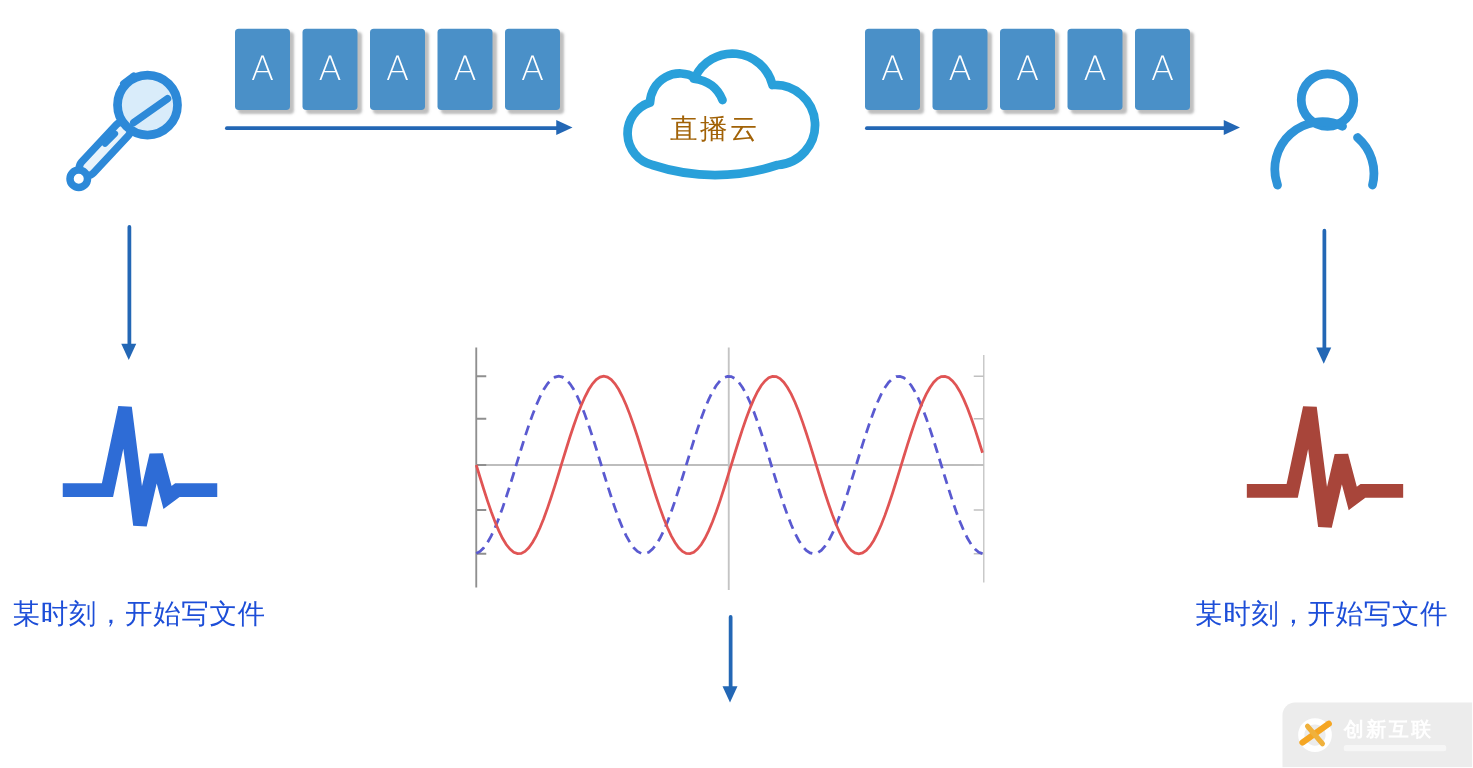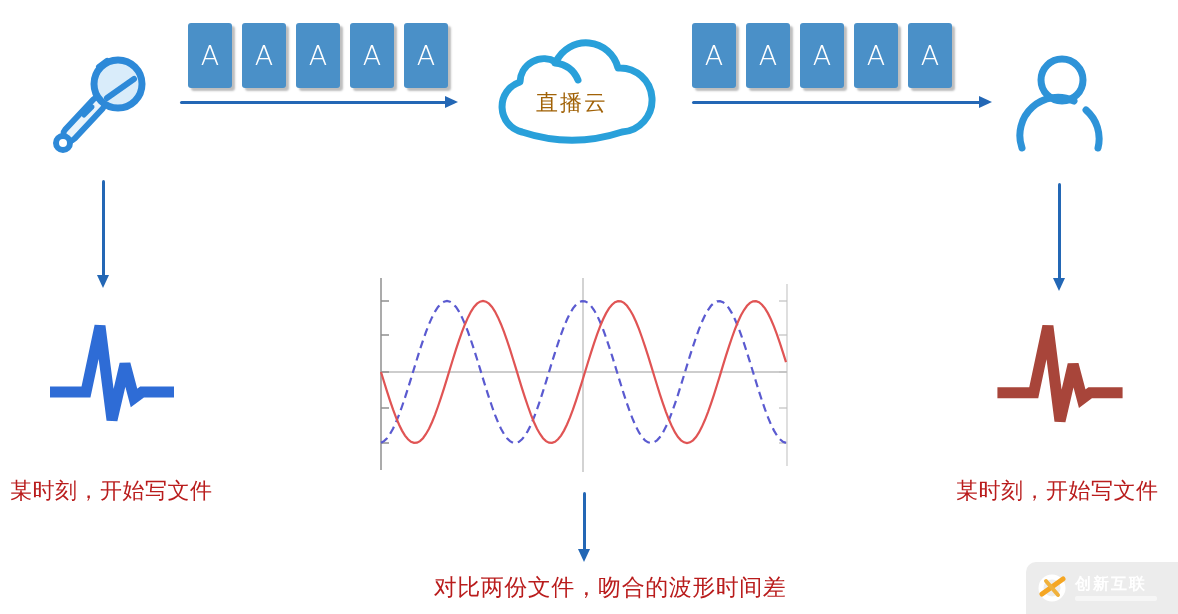--- a/index.html
+++ b/index.html
@@ -21,21 +21,21 @@
   .h-arrow { height:13px; }
   .h-arrow .line { position:absolute; left:0; right:9px; top:5px; height:3px; background:#2367b5; border-radius:2px; }
   .h-arrow .head { position:absolute; right:0; top:0; width:0; height:0;
     border-left:13px solid #2367b5; border-top:6.5px solid transparent; border-bottom:6.5px solid transparent; }
   .v-arrow { width:13px; }
   .v-arrow .line { position:absolute; top:0; bottom:11px; left:5px; width:3px; background:#2367b5; border-radius:2px; }
   .v-arrow .head { position:absolute; bottom:0; left:0; width:0; height:0;
     border-top:13px solid #2367b5; border-left:6.5px solid transparent; border-right:6.5px solid transparent; }
 
   
-  .caption { font-size:22px; color:#b91c1c; letter-spacing:.5px; white-space:nowrap; }
+  .caption { font-size:22px; color:#1d4ed8; letter-spacing:.5px; white-space:nowrap; }
   .caption-bottom { font-size:23px; text-align:center; }
   .cloud-label { font-size:22px; color:#a16207; text-align:center; letter-spacing:2px; }
 
   
   .watermark { position:absolute; right:0; bottom:0; width:152px; height:52px;
     background:#ececec; border-radius:10px 0 0 0;
     display:flex; align-items:center; padding:0 8px 0 10px; gap:7px; }
   .wm-col { display:flex; flex-direction:column; }
   .wm-brand { color:#ffffff; font-weight:bold; font-size:16px; letter-spacing:2px; line-height:18px; white-space:nowrap; }
   .wm-sub { margin-top:3px; height:5px; width:82px; background:rgba(255,255,255,.55); border-radius:2px; }
@@ -129,21 +129,20 @@
       <line x1="401" y1="167" x2="409" y2="167" stroke="#c0c0c0" stroke-width="1.2"></line>
       <path d="M3.0 166.7 L6.0 165.1 L9.0 162.2 L12.0 158.0 L15.0 152.7 L18.0 146.2 L21.0 138.8 L24.0 130.5 L27.0 121.6 L30.0 112.3 L33.0 102.6 L36.0 92.7 L39.0 83.0 L42.0 73.4 L45.0 64.4 L48.0 55.9 L51.0 48.2 L54.0 41.4 L57.0 35.6 L60.0 31.0 L63.0 27.7 L66.0 25.7 L69.0 25.0 L72.0 25.7 L75.0 27.7 L78.0 31.0 L81.0 35.6 L84.0 41.4 L87.0 48.2 L90.0 55.9 L93.0 64.4 L96.0 73.4 L99.0 83.0 L102.0 92.7 L105.0 102.6 L108.0 112.3 L111.0 121.6 L114.0 130.5 L117.0 138.8 L120.0 146.2 L123.0 152.7 L126.0 158.0 L129.0 162.2 L132.0 165.1 L135.0 166.7 L138.0 166.9 L141.0 165.8 L144.0 163.3 L147.0 159.6 L150.0 154.6 L153.0 148.5 L156.0 141.4 L159.0 133.4 L162.0 124.7 L165.0 115.4 L168.0 105.8 L171.0 96.0 L174.0 86.2 L177.0 76.6 L180.0 67.3 L183.0 58.6 L186.0 50.6 L189.0 43.5 L192.0 37.4 L195.0 32.4 L198.0 28.7 L201.0 26.2 L204.0 25.1 L207.0 25.3 L210.0 26.9 L213.0 29.8 L216.0 34.0 L219.0 39.3 L222.0 45.8 L225.0 53.2 L228.0 61.5 L231.0 70.4 L234.0 79.7 L237.0 89.4 L240.0 99.3 L243.0 109.0 L246.0 118.6 L249.0 127.6 L252.0 136.1 L255.0 143.8 L258.0 150.6 L261.0 156.4 L264.0 161.0 L267.0 164.3 L270.0 166.3 L273.0 167.0 L276.0 166.3 L279.0 164.3 L282.0 161.0 L285.0 156.4 L288.0 150.6 L291.0 143.8 L294.0 136.1 L297.0 127.6 L300.0 118.6 L303.0 109.0 L306.0 99.3 L309.0 89.4 L312.0 79.7 L315.0 70.4 L318.0 61.5 L321.0 53.2 L324.0 45.8 L327.0 39.3 L330.0 34.0 L333.0 29.8 L336.0 26.9 L339.0 25.3 L342.0 25.1 L345.0 26.2 L348.0 28.7 L351.0 32.4 L354.0 37.4 L357.0 43.5 L360.0 50.6 L363.0 58.6 L366.0 67.3 L369.0 76.6 L372.0 86.2 L375.0 96.0 L378.0 105.8 L381.0 115.4 L384.0 124.7 L387.0 133.4 L390.0 141.4 L393.0 148.5 L396.0 154.6 L399.0 159.6 L402.0 163.3 L405.0 165.8 L408.0 166.9" fill="none" stroke="#5a5ad0" stroke-width="2.2" stroke-dasharray="8 5"></path>
       <path d="M3.0 96.0 L6.0 105.8 L9.0 115.4 L12.0 124.7 L15.0 133.4 L18.0 141.4 L21.0 148.5 L24.0 154.6 L27.0 159.6 L30.0 163.3 L33.0 165.8 L36.0 166.9 L39.0 166.7 L42.0 165.1 L45.0 162.2 L48.0 158.0 L51.0 152.7 L54.0 146.2 L57.0 138.8 L60.0 130.5 L63.0 121.6 L66.0 112.3 L69.0 102.6 L72.0 92.7 L75.0 83.0 L78.0 73.4 L81.0 64.4 L84.0 55.9 L87.0 48.2 L90.0 41.4 L93.0 35.6 L96.0 31.0 L99.0 27.7 L102.0 25.7 L105.0 25.0 L108.0 25.7 L111.0 27.7 L114.0 31.0 L117.0 35.6 L120.0 41.4 L123.0 48.2 L126.0 55.9 L129.0 64.4 L132.0 73.4 L135.0 83.0 L138.0 92.7 L141.0 102.6 L144.0 112.3 L147.0 121.6 L150.0 130.5 L153.0 138.8 L156.0 146.2 L159.0 152.7 L162.0 158.0 L165.0 162.2 L168.0 165.1 L171.0 166.7 L174.0 166.9 L177.0 165.8 L180.0 163.3 L183.0 159.6 L186.0 154.6 L189.0 148.5 L192.0 141.4 L195.0 133.4 L198.0 124.7 L201.0 115.4 L204.0 105.8 L207.0 96.0 L210.0 86.2 L213.0 76.6 L216.0 67.3 L219.0 58.6 L222.0 50.6 L225.0 43.5 L228.0 37.4 L231.0 32.4 L234.0 28.7 L237.0 26.2 L240.0 25.1 L243.0 25.3 L246.0 26.9 L249.0 29.8 L252.0 34.0 L255.0 39.3 L258.0 45.8 L261.0 53.2 L264.0 61.5 L267.0 70.4 L270.0 79.7 L273.0 89.4 L276.0 99.3 L279.0 109.0 L282.0 118.6 L285.0 127.6 L288.0 136.1 L291.0 143.8 L294.0 150.6 L297.0 156.4 L300.0 161.0 L303.0 164.3 L306.0 166.3 L309.0 167.0 L312.0 166.3 L315.0 164.3 L318.0 161.0 L321.0 156.4 L324.0 150.6 L327.0 143.8 L330.0 136.1 L333.0 127.6 L336.0 118.6 L339.0 109.0 L342.0 99.3 L345.0 89.4 L348.0 79.7 L351.0 70.4 L354.0 61.5 L357.0 53.2 L360.0 45.8 L363.0 39.3 L366.0 34.0 L369.0 29.8 L372.0 26.9 L375.0 25.3 L378.0 25.1 L381.0 26.2 L384.0 28.7 L387.0 32.4 L390.0 37.4 L393.0 43.5 L396.0 50.6 L399.0 58.6 L402.0 67.3 L405.0 76.6 L408.0 86.2" fill="none" stroke="#e05454" stroke-width="2.2"></path>
     </svg>
 
   <div class="v-arrow abs" style="left:578px; top:492px; height:70px;">
     <div class="line"></div>
     <div class="head"></div>
   </div>
 
-  <div class="caption caption-bottom abs" style="left:398px; top:572px; width:424px;">对比两份文件，吻合的波形时间差</div>
 
   <div class="watermark">
     <svg width="32" height="32" viewBox="0 0 32 32">
       <circle cx="16" cy="16" r="11" fill="none" stroke="#ffffff" stroke-width="5"></circle>
       <path d="M6,22 L27,7" stroke="#f5a623" stroke-width="5" stroke-linecap="round" fill="none"></path>
       <path d="M10,9 L22,23" stroke="#f0b13c" stroke-width="4" stroke-linecap="round" fill="none"></path>
     </svg>
     <div class="wm-col">
       <div class="wm-brand">创新互联</div>
       <div class="wm-sub"></div>

